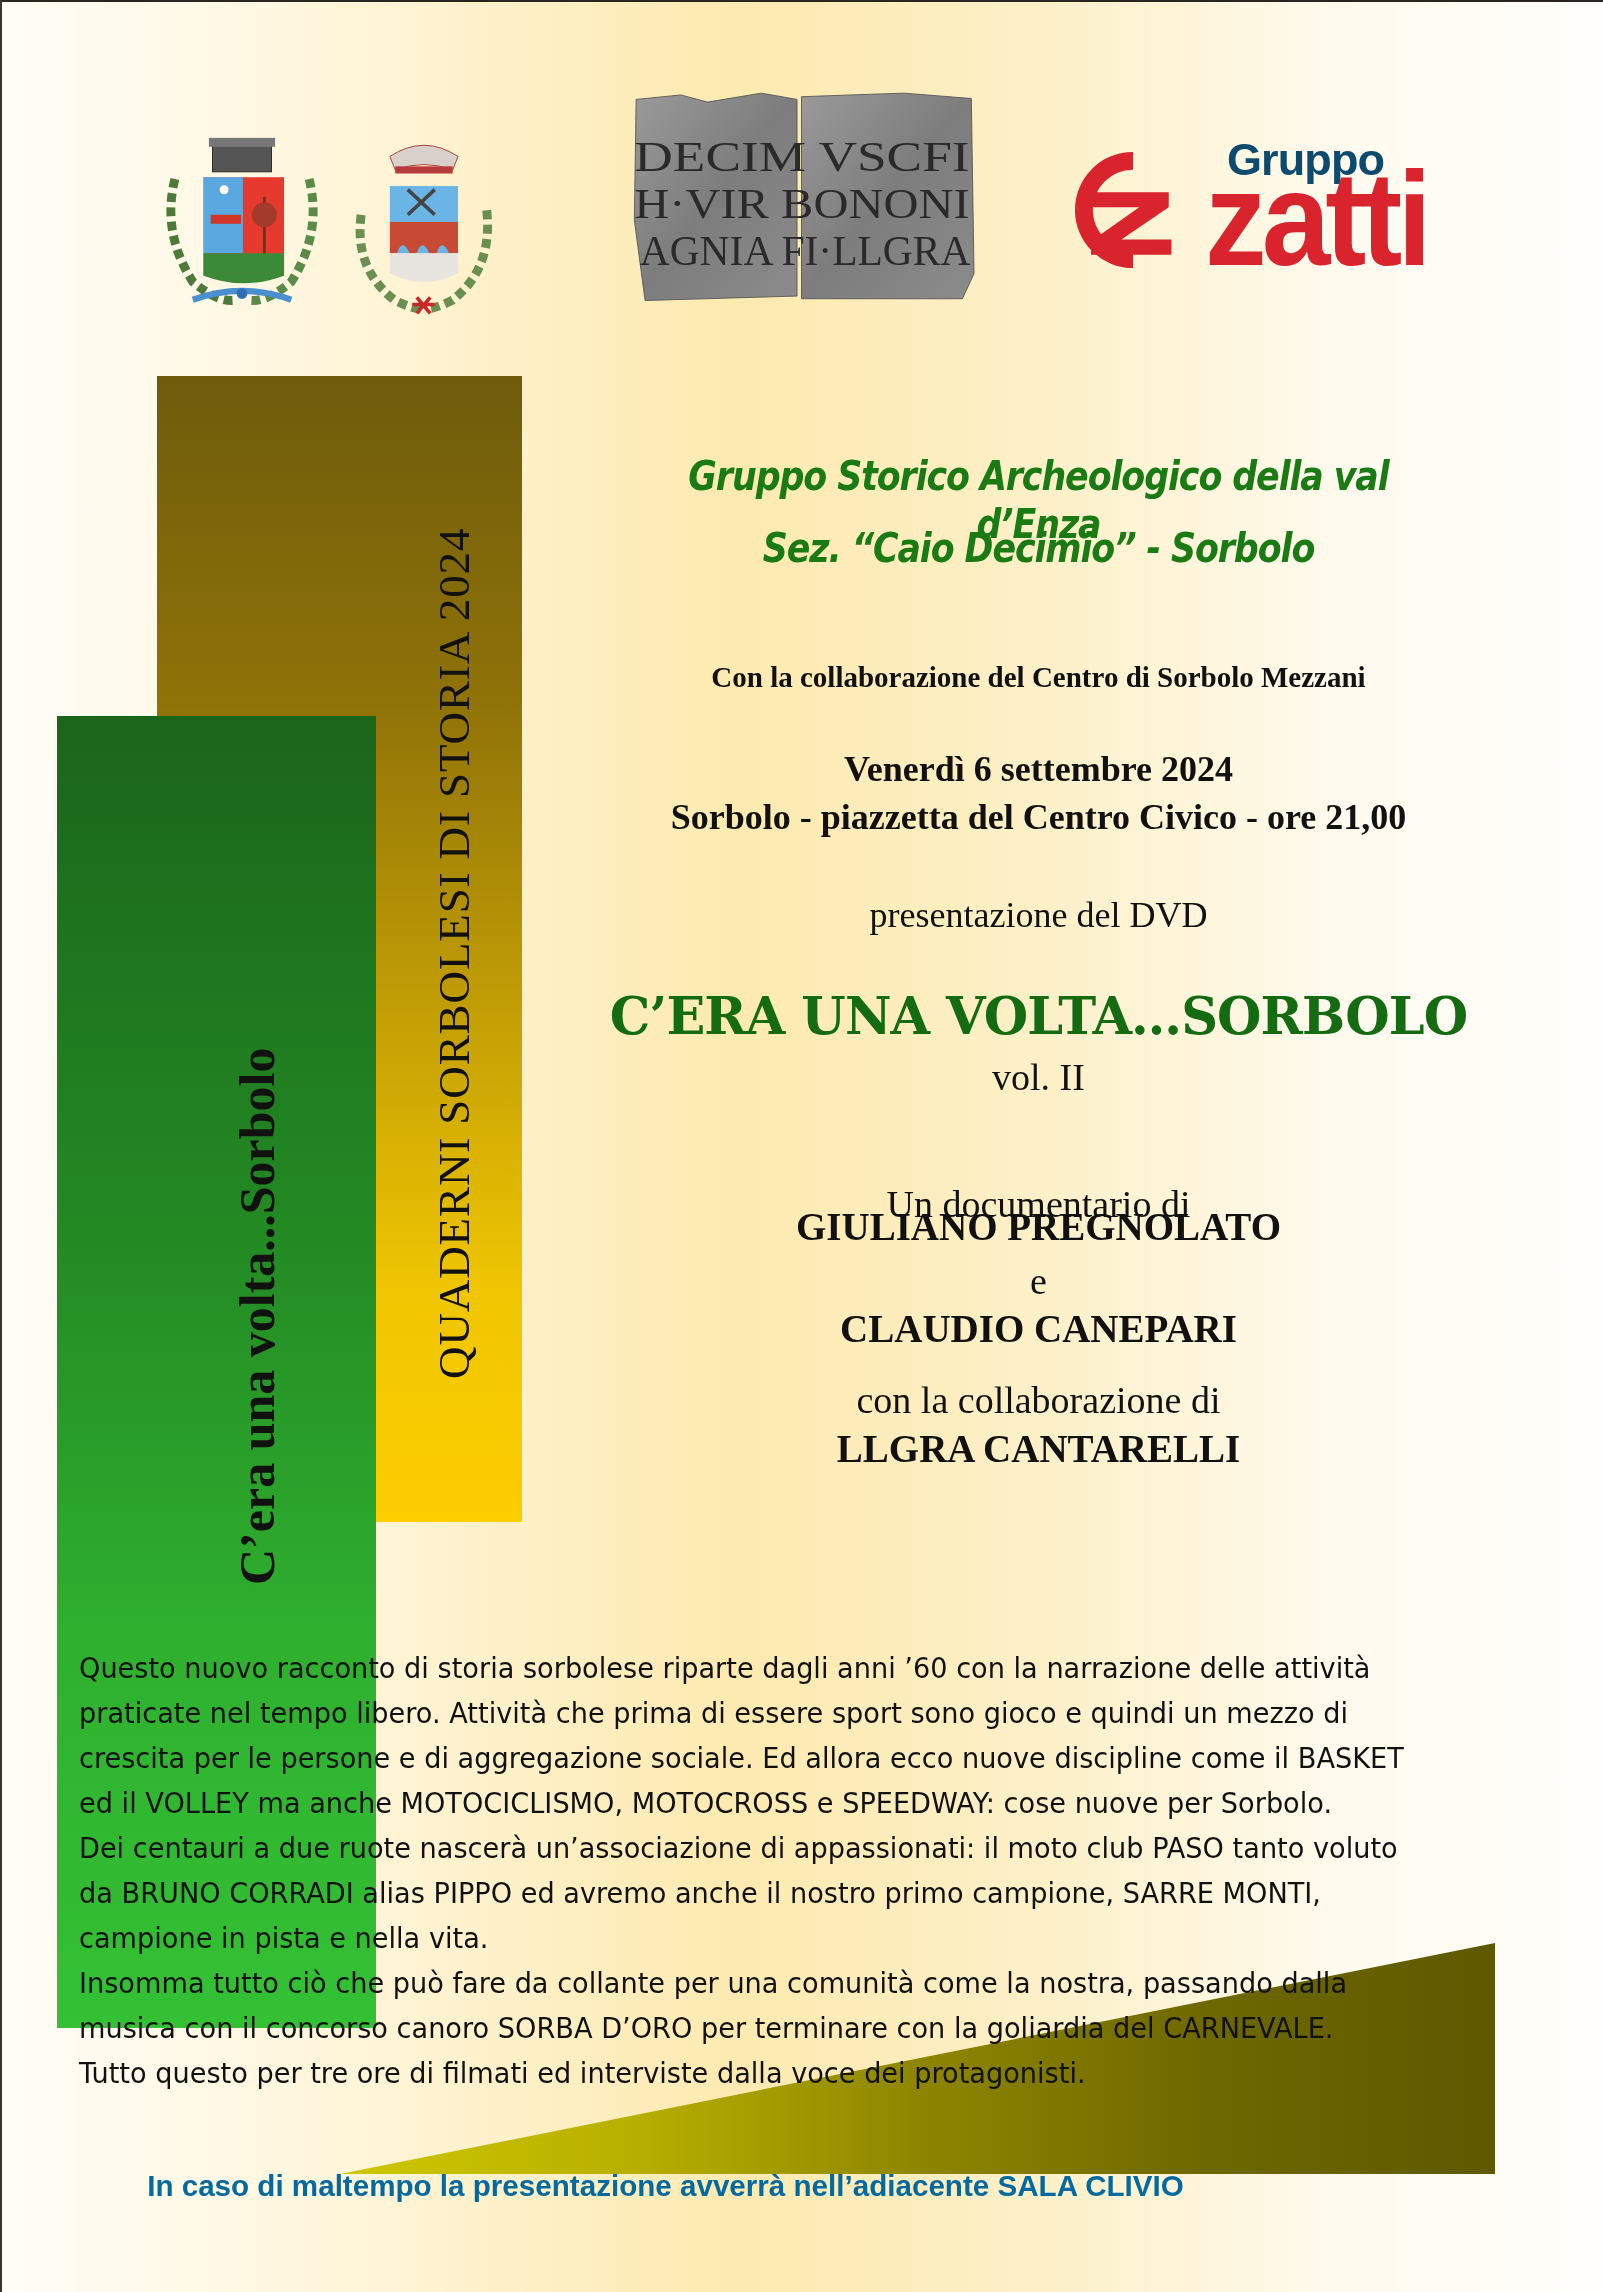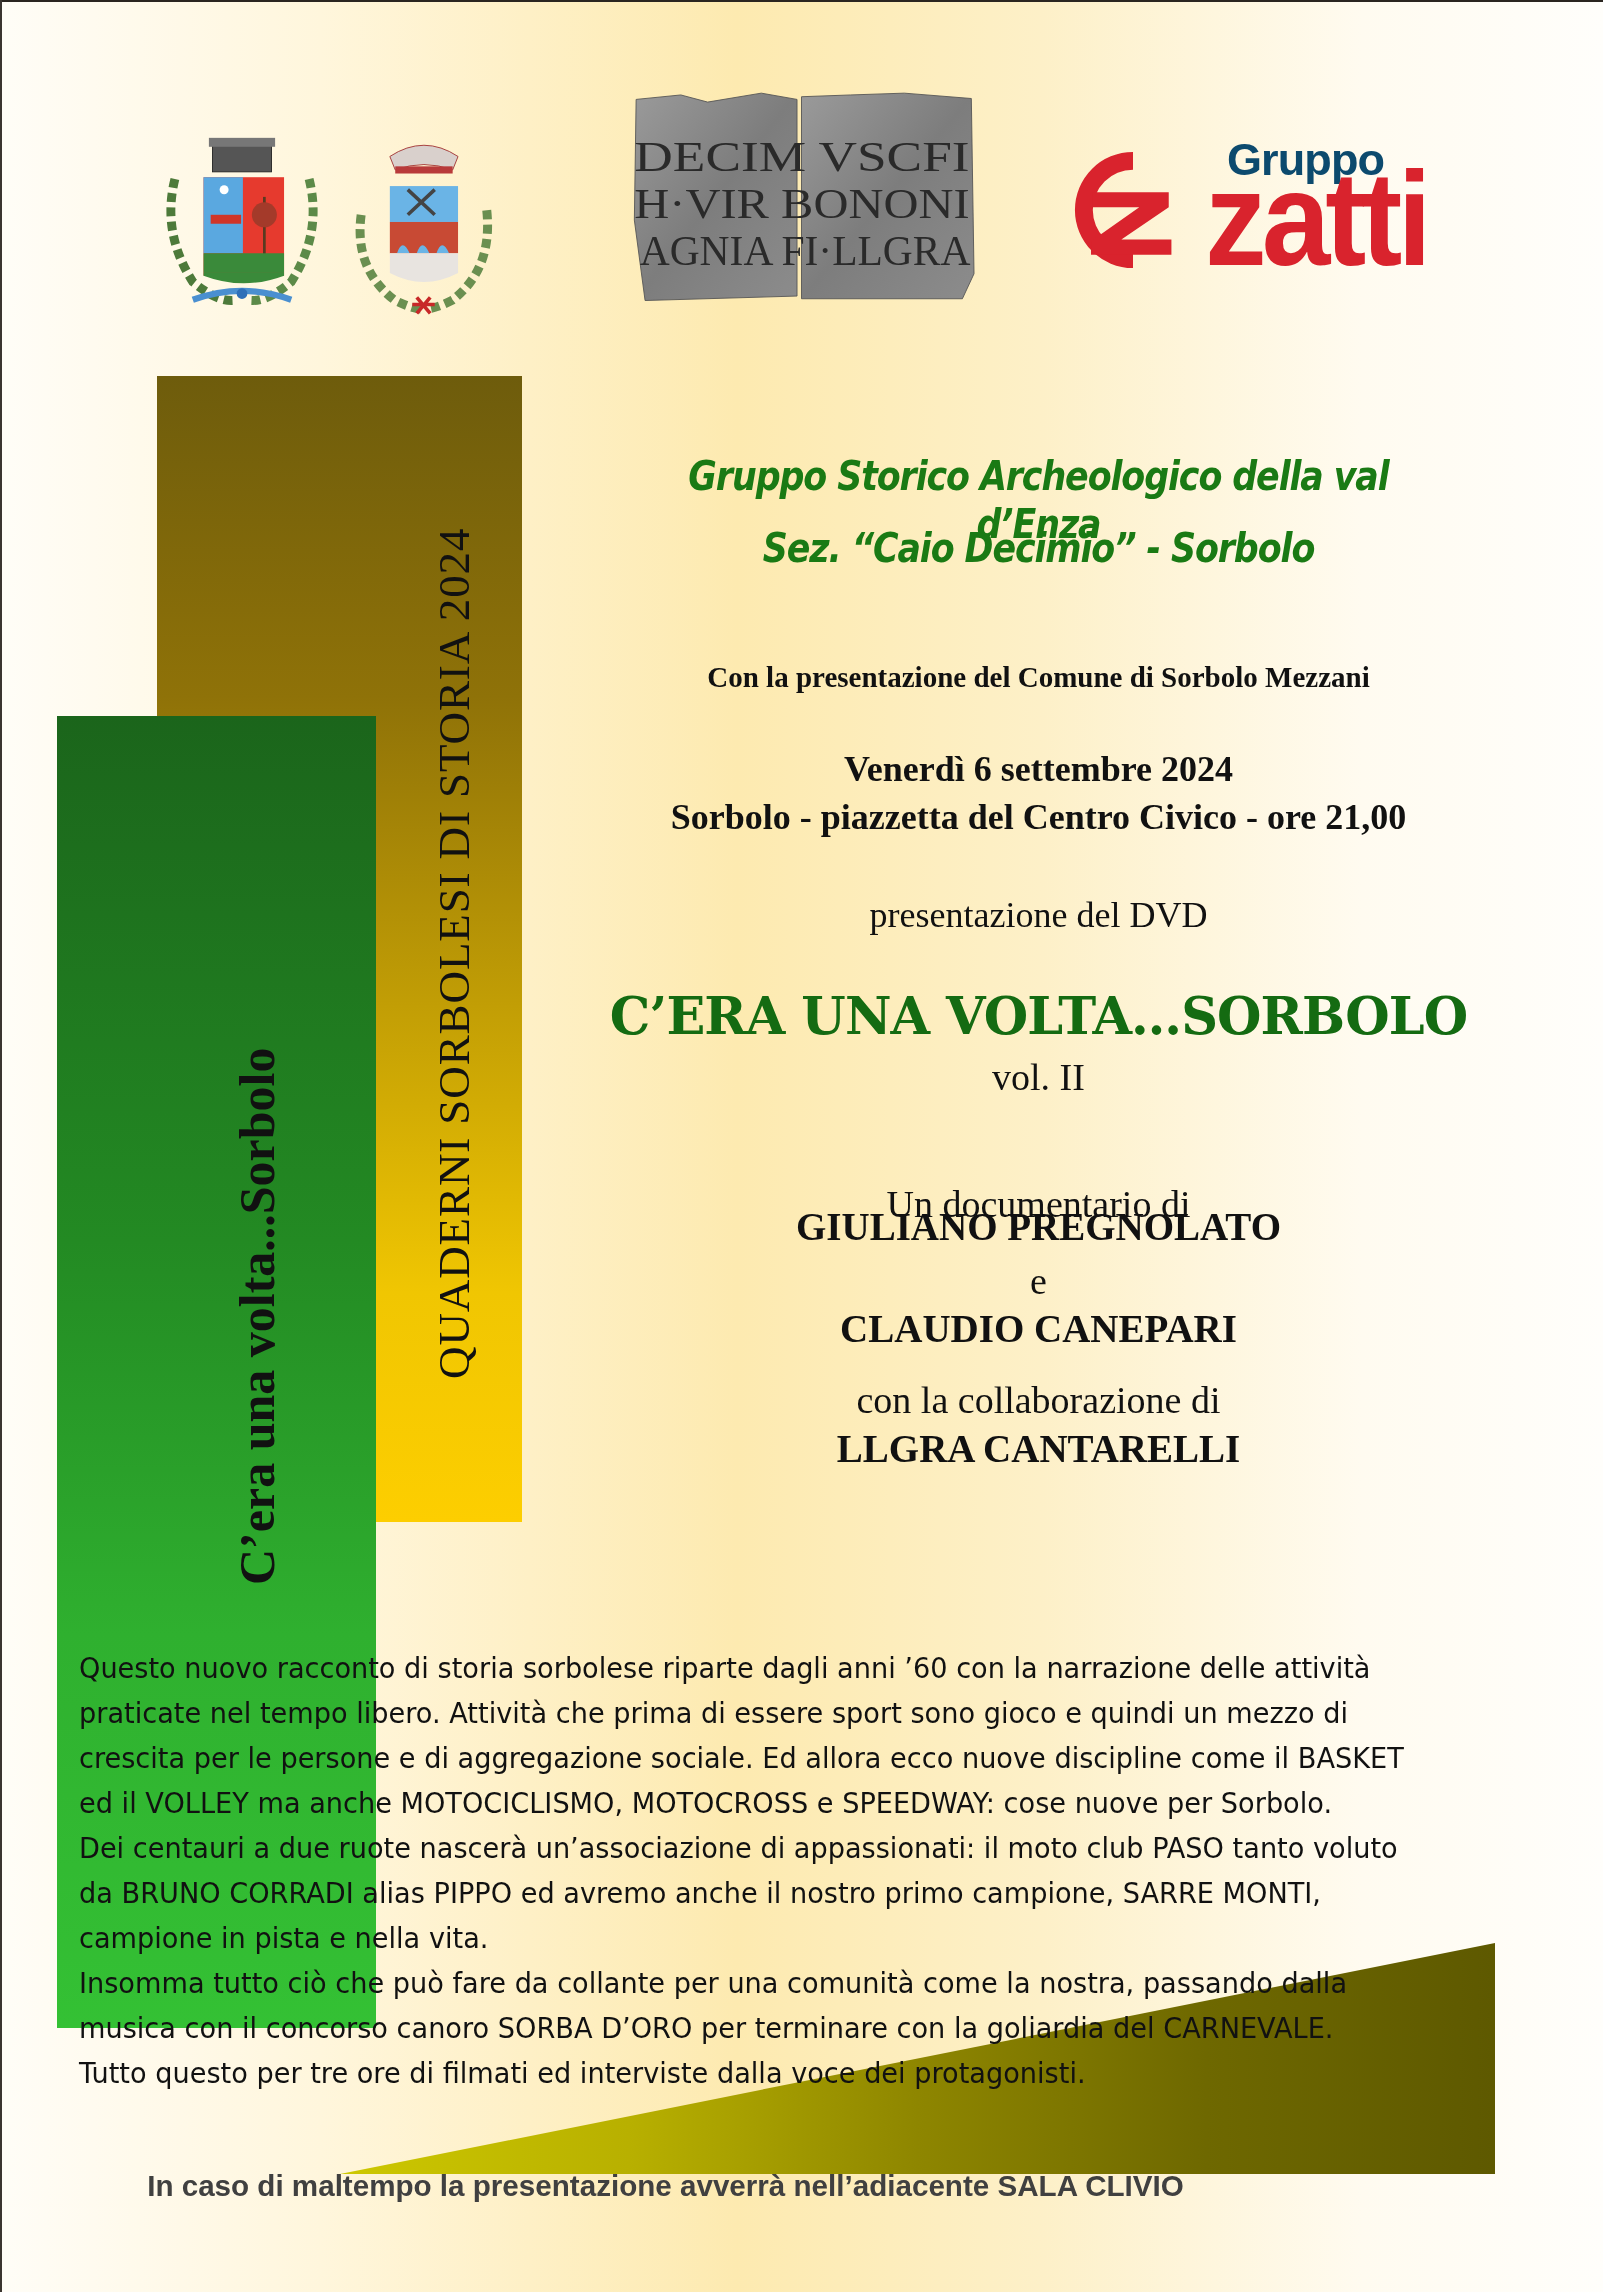--- a/index.html
+++ b/index.html
@@ -70,21 +70,21 @@
 
   .body-text {
     position:absolute; left:79px; top:1646px; width:1487px;
     font-family:"DejaVu Sans", sans-serif; font-size:28px; line-height:45px; color:#111;
     transform:scaleX(0.97); transform-origin:left;
   }
   .body-text div { white-space:nowrap; }
 
   .footer-note {
     position:absolute; left:0; top:2169px; width:1331px; text-align:center;
-    font-family:"Liberation Sans", sans-serif; font-weight:bold; font-size:29.6px; color:#404040;
+    font-family:"Liberation Sans", sans-serif; font-weight:bold; font-size:29.6px; color:#0369a1;
   }
 </style>
 </head>
 <body>
 
 <div class="top-border"></div>
 <div class="left-border"></div>
 
 <div class="crest crest1">
   <svg width="170" height="193" viewBox="0 0 190 215">
@@ -149,21 +149,21 @@
 <div class="gold-panel"></div>
 <div class="gold-text">QUADERNI  SORBOLESI  DI  STORIA  2024</div>
 
 <div class="green-panel"></div>
 <div class="green-text">C’era una volta...Sorbolo</div>
 
 <div class="olive-triangle"></div>
 
 <div class="center org-line" style="top:452px;">Gruppo Storico Archeologico della val d’Enza</div>
 <div class="center org-line" style="top:524px;">Sez. “Caio Decimio” - Sorbolo</div>
-<div class="center collab" style="top:661px;">Con la presentazione del Comune di Sorbolo Mezzani</div>
+<div class="center collab" style="top:661px;">Con la collaborazione del Centro di Sorbolo Mezzani</div>
 
 <div class="center date" style="top:745px;">Venerdì 6 settembre 2024</div>
 <div class="center date" style="top:793px;">Sorbolo - piazzetta del Centro Civico - ore 21,00</div>
 <div class="center pres" style="top:894px;">presentazione del DVD</div>
 <div class="center title-dvd" style="top:985px;">C’ERA UNA VOLTA…SORBOLO</div>
 <div class="center vol" style="top:1055px;">vol. II</div>
 
 <div class="center doc" style="top:1154px;margin-top:25px;">Un documentario di</div>
 <div class="center doc-bold" style="top:1202px;">GIULIANO PREGNOLATO</div>
 <div class="center doc" style="top:1256px;">e</div>

